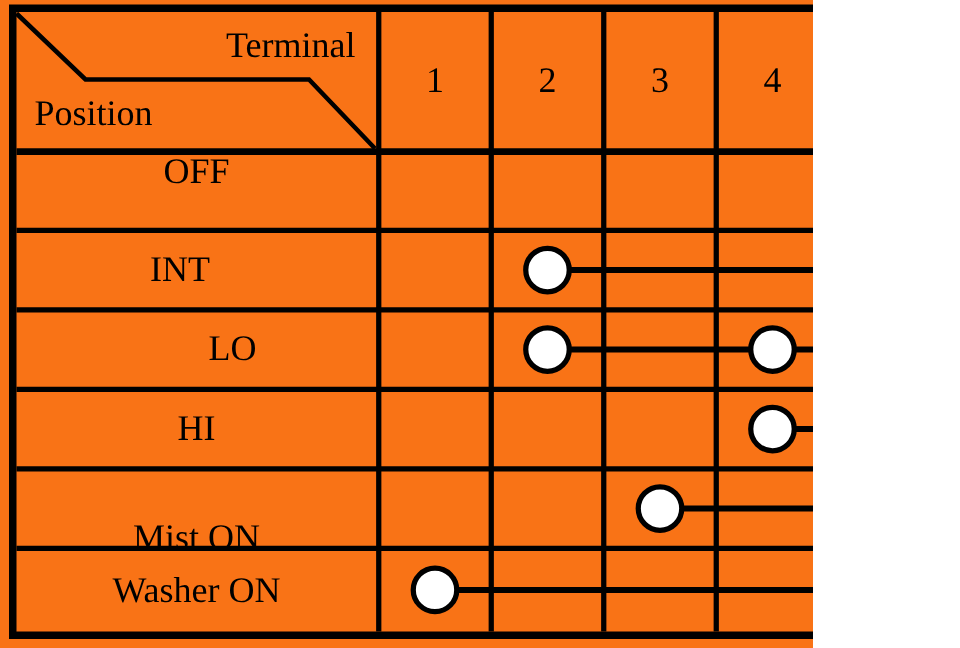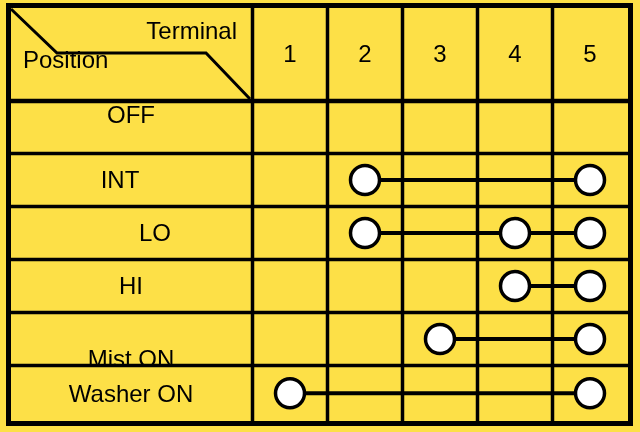--- a/index.html
+++ b/index.html
@@ -1,21 +1,21 @@
 <!DOCTYPE html>
 <html><head>
 <meta charset="utf-8">
 <style>
   html, body { margin: 0; padding: 0; background: #ffffff; }
   .stage {
     position: relative;
-    width: 640px;
+    width: 542px;
     height: 432px;
-    background: #fde047;
-    font-family: Liberation Sans, sans-serif;
+    background: #f97316;
+    font-family: Liberation Serif, serif;
     color: #000000;
     overflow: hidden;
   }
   .frame {
     position: absolute;
     left: 6px; top: 3px;
     width: 627px; height: 423px;
     border: 5px solid #000000;
     box-sizing: border-box;
   }
@@ -69,21 +69,21 @@
       <circle cx="590" cy="339" r="14.5" fill="#ffffff" stroke="#000000" stroke-width="3.5"></circle>
       <line x1="290" y1="393.25" x2="590" y2="393.25" stroke="#000000" stroke-width="4"></line>
       <circle cx="290" cy="393.25" r="14.5" fill="#ffffff" stroke="#000000" stroke-width="3.5"></circle>
       <circle cx="590" cy="393.25" r="14.5" fill="#ffffff" stroke="#000000" stroke-width="3.5"></circle>
     </svg>
 
   <div class="frame"></div>
 
   <div class="lbl right" style="left:11px; top:10px; width:240px; height:42px; padding-right:14px; box-sizing:border-box;">Terminal</div>
 
-  <div class="lbl left" style="left:11px; top:38px; width:240px; height:44px; padding-left:12px; box-sizing:border-box;">Position</div>
+  <div class="lbl left" style="left:11px; top:54px; width:240px; height:44px; padding-left:12px; box-sizing:border-box;">Position</div>
 
   <div id="generated-labels">
       <div class="lbl center" style="left: 254px; top: 8px; width: 72px; height: 91px;">1</div>
       <div class="lbl center" style="left: 329px; top: 8px; width: 72px; height: 91px;">2</div>
       <div class="lbl center" style="left: 404px; top: 8px; width: 72px; height: 91px;">3</div>
       <div class="lbl center" style="left: 479px; top: 8px; width: 72px; height: 91px;">4</div>
       <div class="lbl center" style="left: 554px; top: 8px; width: 72px; height: 91px;">5</div>
       <div class="lbl center" style="left: 11px; top: 92px; width: 240px; height: 46.5px;">OFF</div>
       <div class="lbl center" style="left: 0; top: 155.5px; width: 240px; height: 49px;">INT</div>
       <div class="lbl center" style="left: 11px; top: 208.5px; width: 240px; height: 49px; padding-left: 24px;">LO</div>

